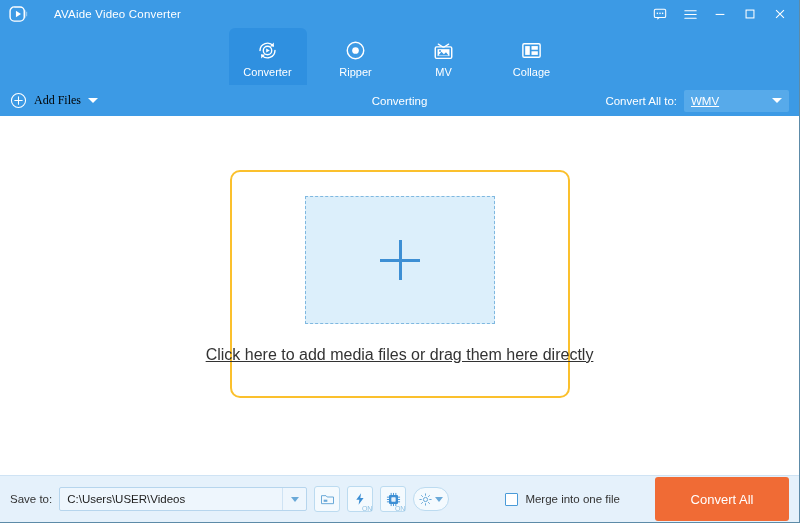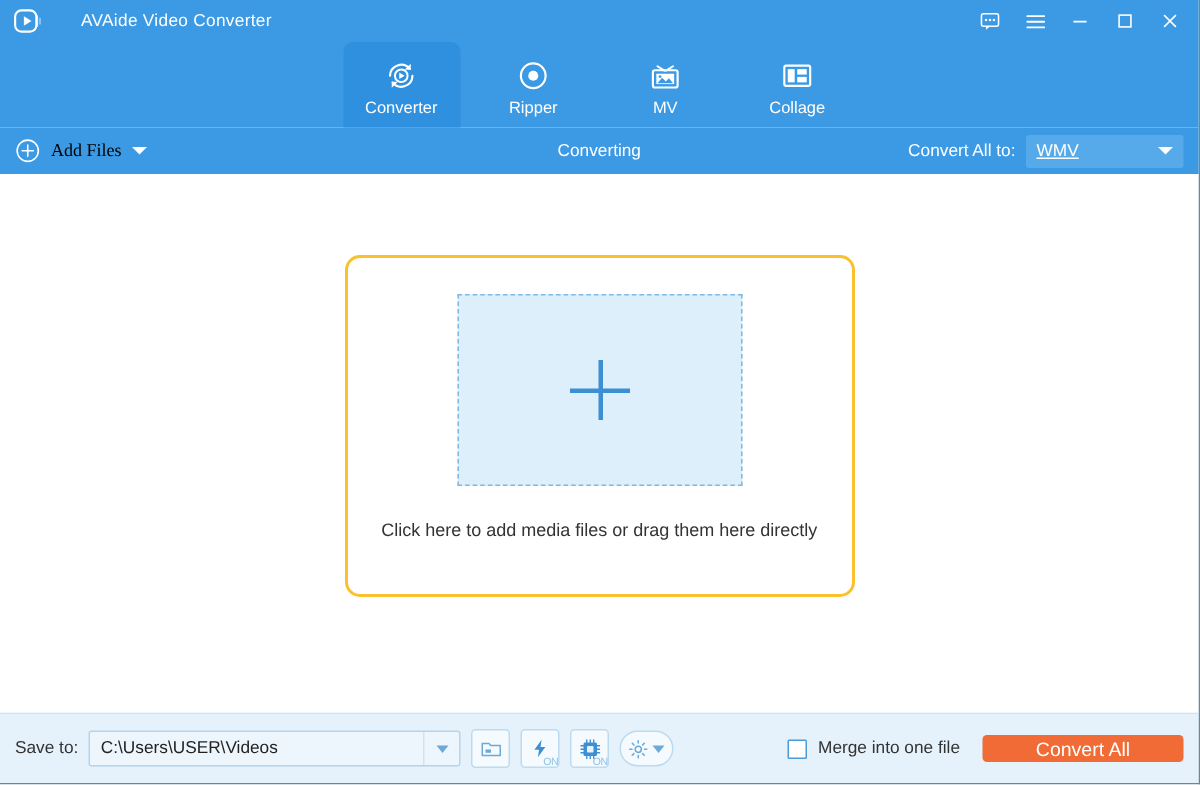--- a/index.html
+++ b/index.html
@@ -207,23 +207,24 @@
   }
   .plus::before, .plus::after {
     content: "";
     position: absolute;
     background: #3d8fd4;
   }
   .plus::before { left: 0; top: 19px; width: 40px; height: 3px; }
   .plus::after { top: 0; left: 19px; width: 3px; height: 40px; }
   .drophint {
     margin-top: 22px;
-    font-size: 12px;
+    font-size: 16px;
     color: #333333;
     white-space: nowrap;
+    text-decoration: underline;
   }
 
   
   .bottombar {
     height: 47px;
     background: #e5f1fb;
     border-top: 1px solid #cfe3f4;
     display: flex;
     align-items: center;
     flex: 0 0 auto;
@@ -309,30 +310,30 @@
   .checkbox {
     width: 13px;
     height: 13px;
     border: 1px solid #4a9bd8;
     background: #ffffff;
     border-radius: 1px;
   }
   .merge-label { font-size: 11.5px; color: #333333; white-space: nowrap; }
   .convert-all-btn {
     width: 134px;
-    height: 18px;
+    height: 44px;
     background: #f06b35;
     border-radius: 3px;
     display: flex;
     align-items: center;
     justify-content: center;
     color: #ffffff;
     font-size: 13px;
     cursor: pointer;
-    margin-left: 8px;
+    margin-left: 28px;
   }
 </style>
 </head>
 <body>
 
 <div id="app">
 
   <div class="titlebar">
     <div class="brand">
       <svg class="logo-mark" viewBox="0 0 24 24">

